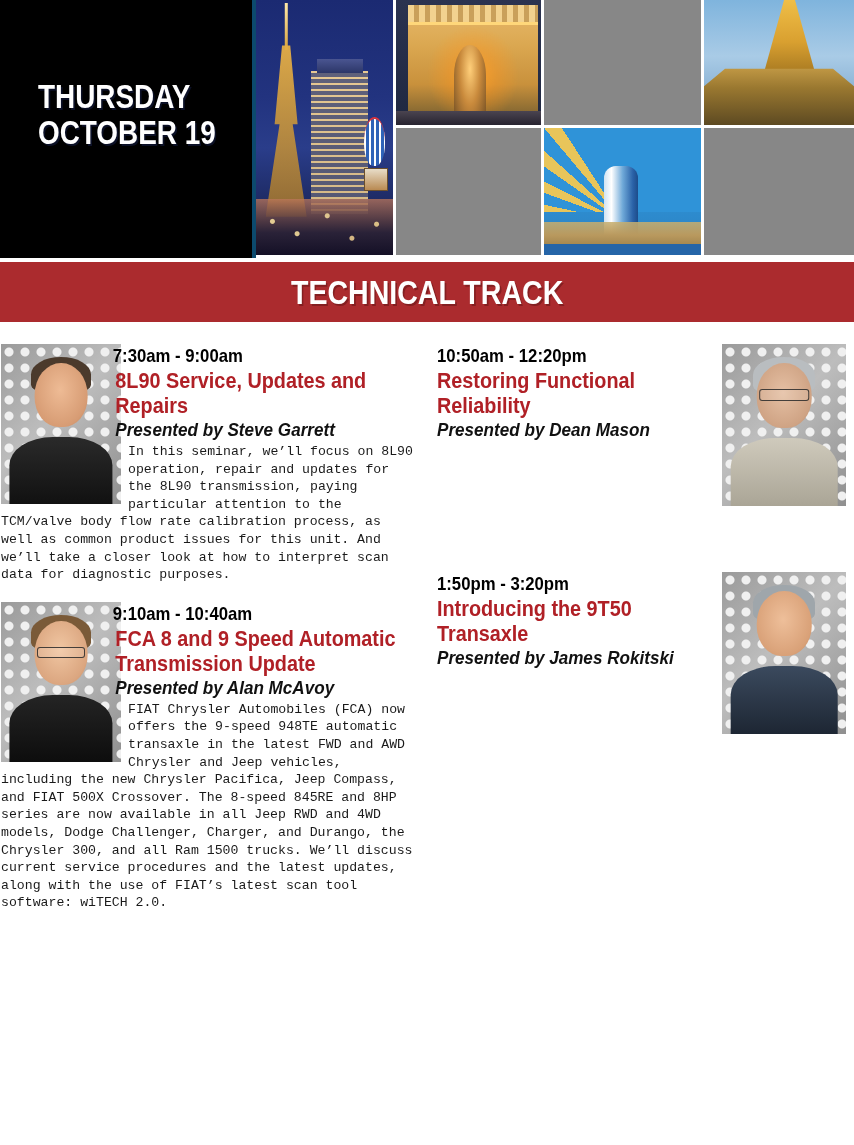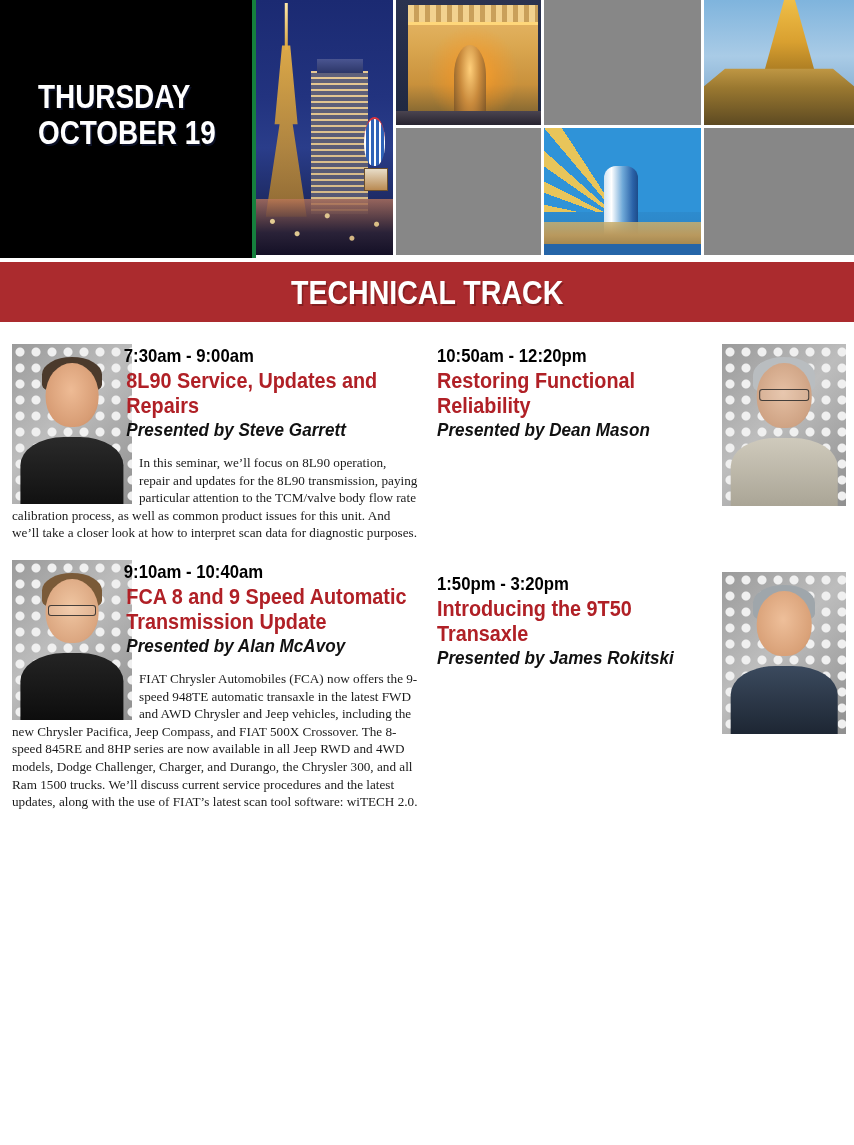--- a/index.html
+++ b/index.html
@@ -12,21 +12,21 @@
     font-family: "Liberation Sans", sans-serif;
     overflow: hidden;
     position: relative;
   }
 
   
   .header {
     position: relative;
     width: 854px;
     height: 258px;
-    background: #15803d;
+    background: #0c4a6e;
   }
   .date-block {
     position: absolute;
     left: 0; top: 0;
     width: 252px; height: 258px;
     background: #000000;
   }
   .date-inner {
     position: absolute;
     left: 38px; top: 78px;
@@ -223,21 +223,21 @@
   
   .columns {
     display:flex;
     width:854px;
     padding-top:22px;
   }
   .col {
     width:427px;
     padding: 0 8px 0 0;
   }
-  .col.left { padding-left: 12px; }
+  .col.left { padding-left: 1px; }
   .col.right { padding-left: 10px; }
 
   .session { margin-bottom: 18px; overflow: hidden; }
   .session.pad-top-1 { margin-top: 64px; }
 
   .photo {
     width:120px; height:160px;
     background:
       radial-gradient(circle at 50% 50%, #f0f0f0 0 4px, rgba(0,0,0,0) 5px) 0 0/16px 16px,
       linear-gradient(135deg,#9a9a9a 0%, #bdbdbd 45%, #8f8f8f 100%);
@@ -319,25 +319,25 @@
     font-style:italic;
     font-size:19px;
     line-height:22px;
     color:#111111;
     transform:scaleX(0.9);
     transform-origin:left top;
     width:111%;
     margin-top:1px;
   }
   .desc {
-    font-family:Liberation Serif, serif;
+    font-family:Liberation Mono, monospace;
     font-size:13.2px;
     line-height:17.6px;
     color:#1a1a1a;
-    margin-top:13px;
+    margin-top:2px;
     text-align:left;
   }
 </style>
 </head>
 <body>
 
 <div class="header">
 
   <div class="date-block">
     <div class="date-inner">

